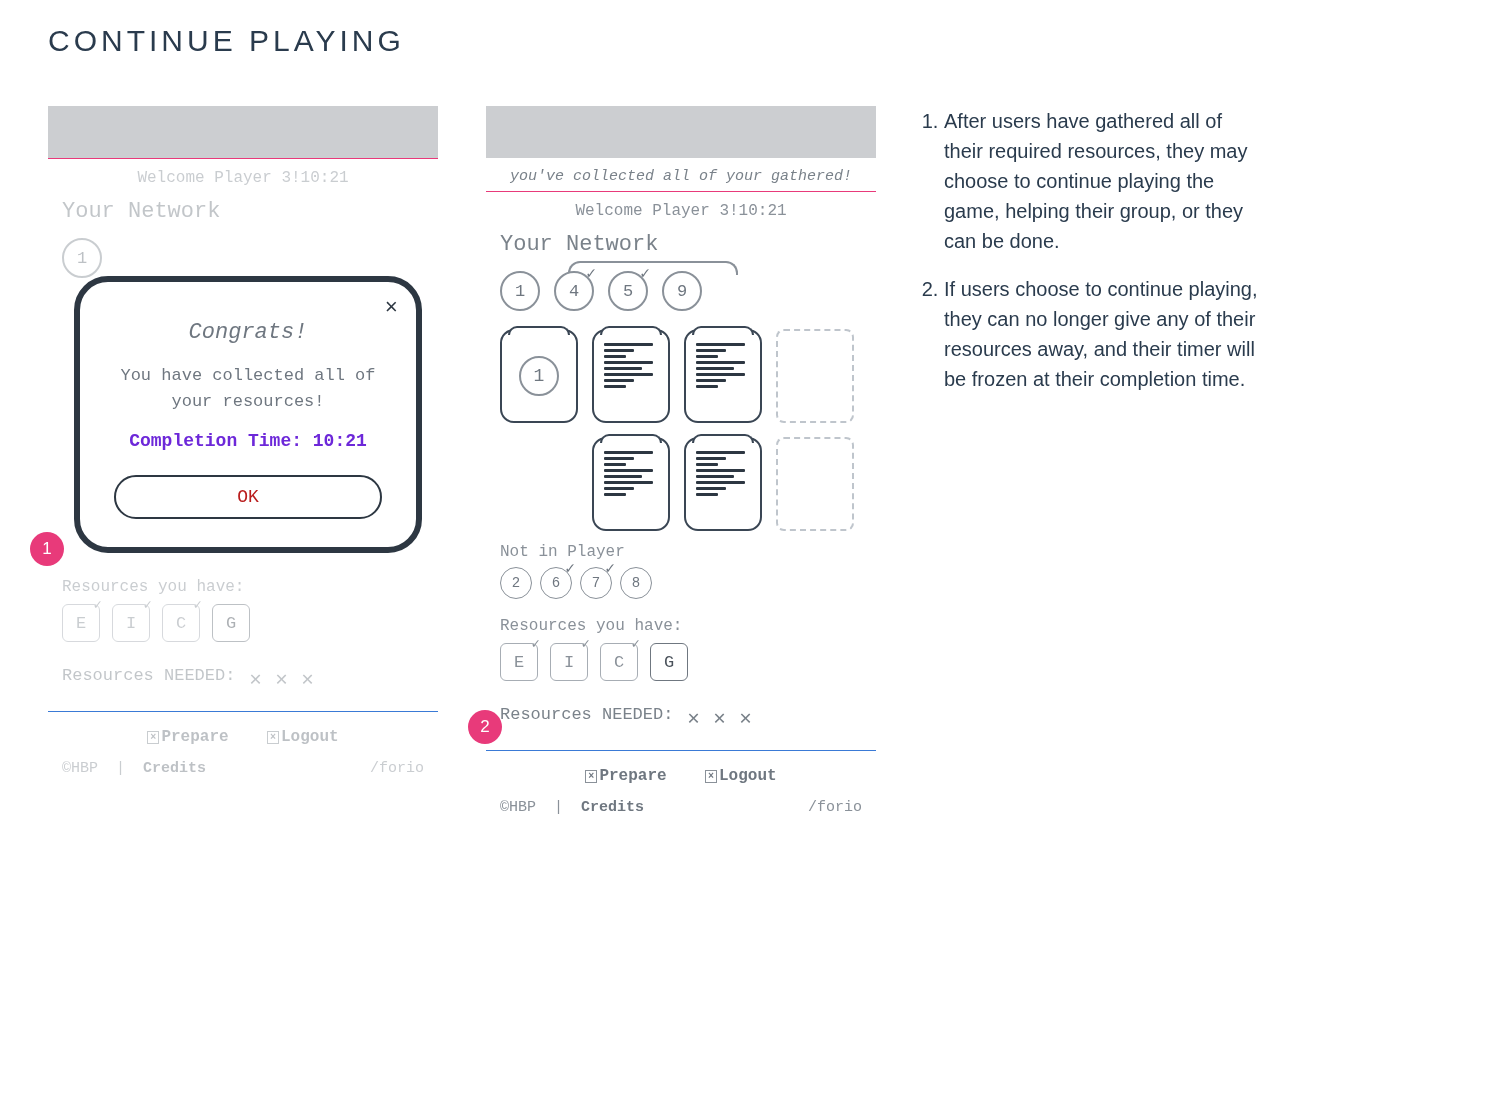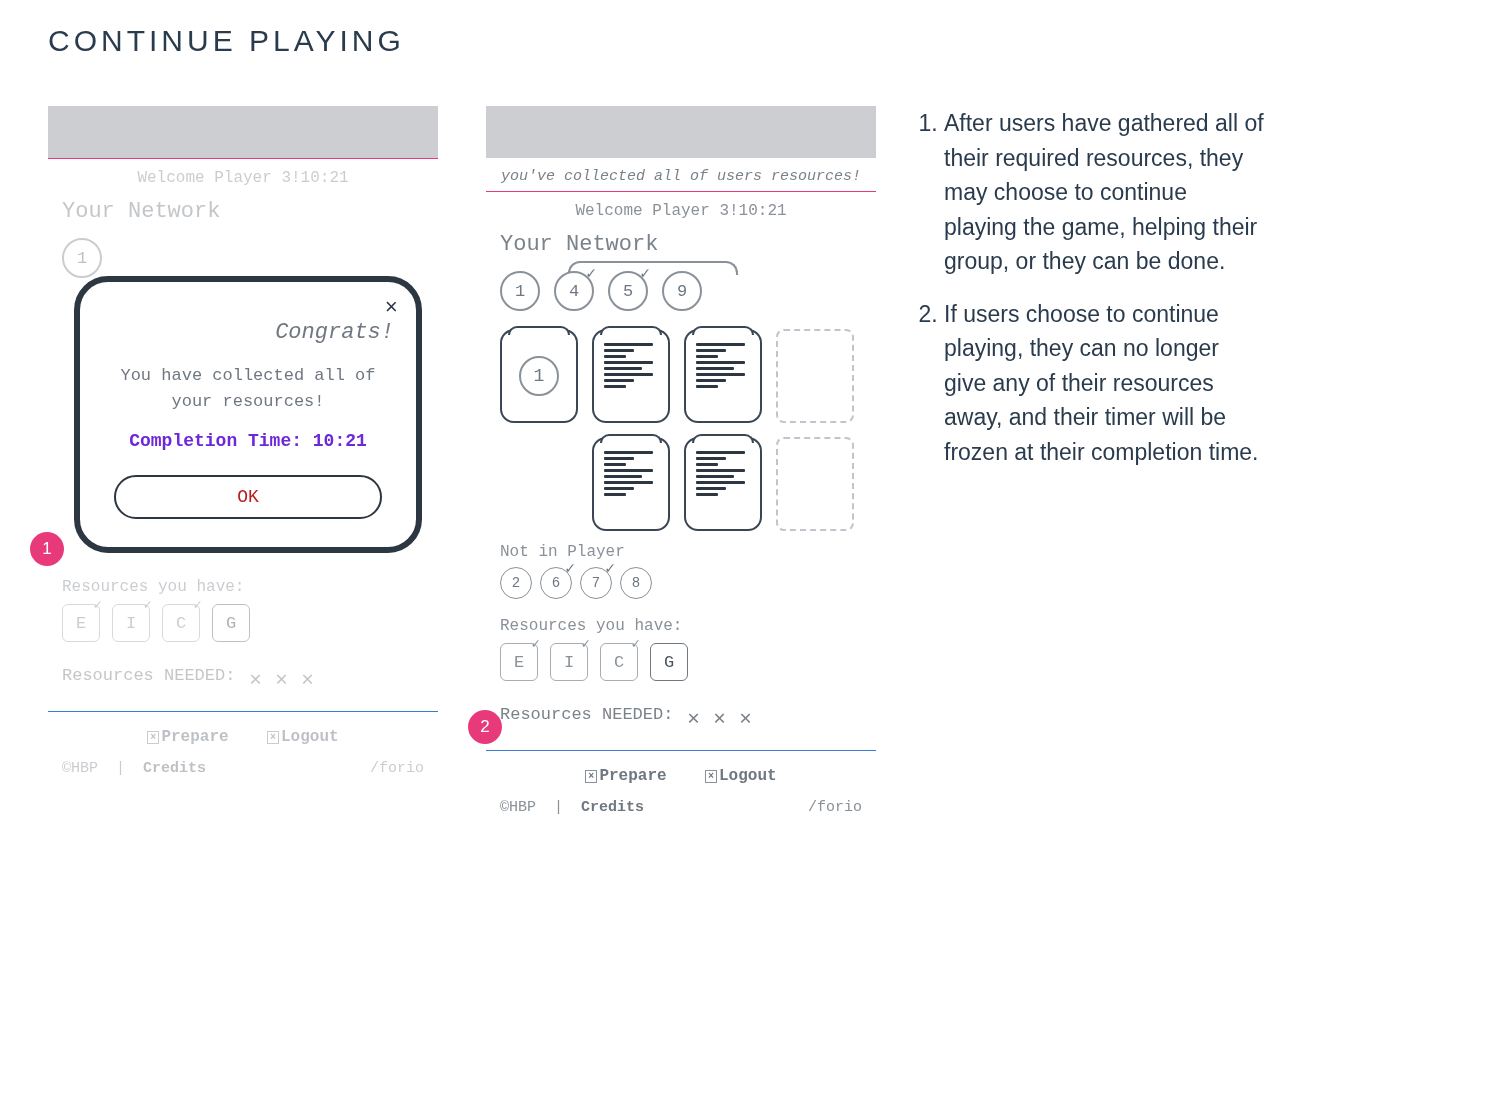--- a/index.html
+++ b/index.html
@@ -18,21 +18,21 @@
   }
   .layout {
     display: flex;
     gap: 48px;
     align-items: flex-start;
   }
   .mockup-col { flex: 0 0 auto; }
   .notes-col {
     flex: 1;
     max-width: 340px;
-    font-size: 23px;
+    font-size: 20px;
     line-height: 1.5;
     color: #2a3b4d;
   }
   .notes-col ol { padding-left: 20px; }
   .notes-col li { margin-bottom: 18px; }
 
   
   .mockup {
     width: 390px;
     position: relative;
@@ -237,21 +237,21 @@
     z-index: 10;
   }
   .modal-close {
     position: absolute;
     top: 14px; right: 18px;
     font-size: 22px;
     color: #2d3742;
     cursor: pointer;
   }
   .modal-title {
-    text-align: right;
+    text-align: center;
     font-style: italic;
     font-size: 22px;
     color: #6f7780;
     margin: 16px 0 18px;
   }
   .modal-body {
     text-align: center;
     font-size: 17px;
     color: #6f7780;
     line-height: 1.5;
@@ -377,21 +377,21 @@
         <button class="modal-ok">OK</button>
       </div>
     </div>
   </div>
 
   <div class="mockup-col">
     <div class="mockup">
       <div class="callout c2">2</div>
 
       <div class="mockup-topbar"></div>
-      <div class="banner">you've collected all of users resources!</div>
+      <div class="banner">you've collected all of your gathered!</div>
       <div class="pink-rule"></div>
 
       <div class="mock-body">
         <div class="welcome-row">
           <span>Welcome Player 3!</span>
           <span>10:21</span>
         </div>
         <div class="section-h">Your Network</div>
 
         <div class="node-row">

